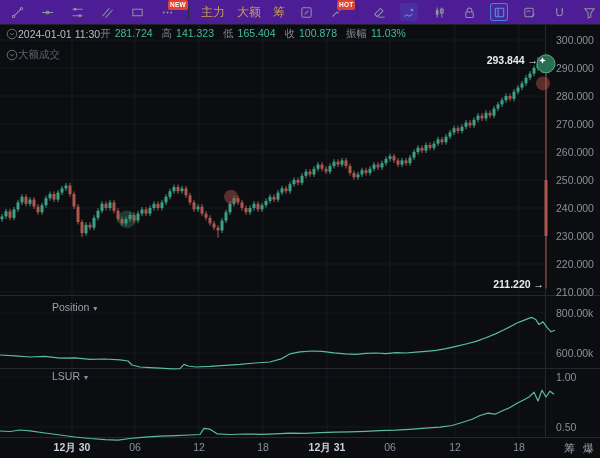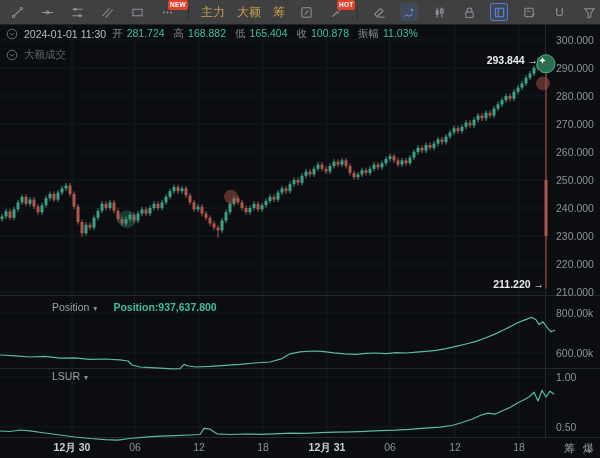--- a/index.html
+++ b/index.html
@@ -4,32 +4,32 @@
 <style>
   html,body{margin:0;padding:0;}
   body{
     width:600px;height:458px;position:relative;overflow:hidden;
     background:#0b0d10;color:#8b9199;
     font-family:"Liberation Sans",sans-serif;
   }
   .toolbar{
     position:absolute;top:0;left:0;right:0;height:24px;z-index:6;
     display:flex;align-items:center;gap:12px;padding:0 8px;
-    background:#404040;border-bottom:1px solid #1f232a;
+    background:#4c1d95;border-bottom:1px solid #1f232a;
   }
   .tbtn{position:relative;width:18px;height:18px;flex:0 0 auto;
     display:flex;align-items:center;justify-content:center;color:#8d939d;cursor:pointer;}
   .tbtn svg{display:block;}
   .tbtn.selected{color:#5b8fe8;background:rgba(74,128,216,.16);border-radius:3px;}
   .tbtn.selborder{color:#5b8fe8;background:rgba(74,128,216,.10);border-radius:3px;box-shadow:0 0 0 1px #4a80d8 inset;}
   .tdiv{width:1px;height:13px;background:#2a2e36;flex:0 0 auto;}
   .ttab{color:#c8a24e;font-size:12px;line-height:24px;white-space:nowrap;cursor:pointer;flex:0 0 auto;}
   .badge{position:absolute;top:-3px;left:10px;background:#e2422e;color:#fff;
     font-size:6.5px;line-height:8px;padding:1px 2px;border-radius:2px;font-weight:bold;letter-spacing:.2px;}
-  .info-row{position:absolute;left:6px;display:flex;align-items:center;gap:6px;
+  .info-row{position:absolute;left:6px;display:flex;align-items:center;gap:0;
     font-size:10.5px;z-index:4;white-space:nowrap;}
   .chev{width:12px;height:12px;color:#6b717b;display:flex;align-items:center;}
   .datetime{color:#b9bfc8;}
   .fields{display:flex;gap:9px;align-items:center;}
   .pair{display:flex;gap:4px;}
   .lab{color:#7f8590;}
   .val{color:#3fbf9c;}
   .dim{color:#5d646e;font-family:Liberation Mono, monospace;}
   .sel{display:flex;align-items:flex-end;gap:4px;color:#9aa0a8;cursor:pointer;padding-left:46px;}
   .caret{font-size:8px;color:#8b9199;}
@@ -497,21 +497,21 @@
       </svg>
     </span>
   <span class="datetime">2024-01-01 11:30</span>
   <span class="fields" id="ohlc-fields">
       <span class="pair">
         <span class="lab">开</span>
         <span class="val">281.724</span>
       </span>
       <span class="pair">
         <span class="lab">高</span>
-        <span class="val">168.882</span>
+        <span class="val">141.323</span>
       </span>
       <span class="pair">
         <span class="lab">低</span>
         <span class="val">165.404</span>
       </span>
       <span class="pair">
         <span class="lab">收</span>
         <span class="val">100.878</span>
       </span>
       <span class="pair">
@@ -529,21 +529,20 @@
       </svg>
     </span>
   <span class="dim">大额成交</span>
 </div>
 
 <div class="info-row" style="top:301px">
   <span class="sel">
     <span>Position</span>
     <span class="caret">▾</span>
   </span>
-  <span class="posval">Position:937,637.800</span>
 </div>
 
 <div class="info-row" style="top:370px">
   <span class="sel">
     <span>LSUR</span>
     <span class="caret">▾</span>
   </span>
 </div>
 
 <div class="bottom-tools" id="bottom-tools">

